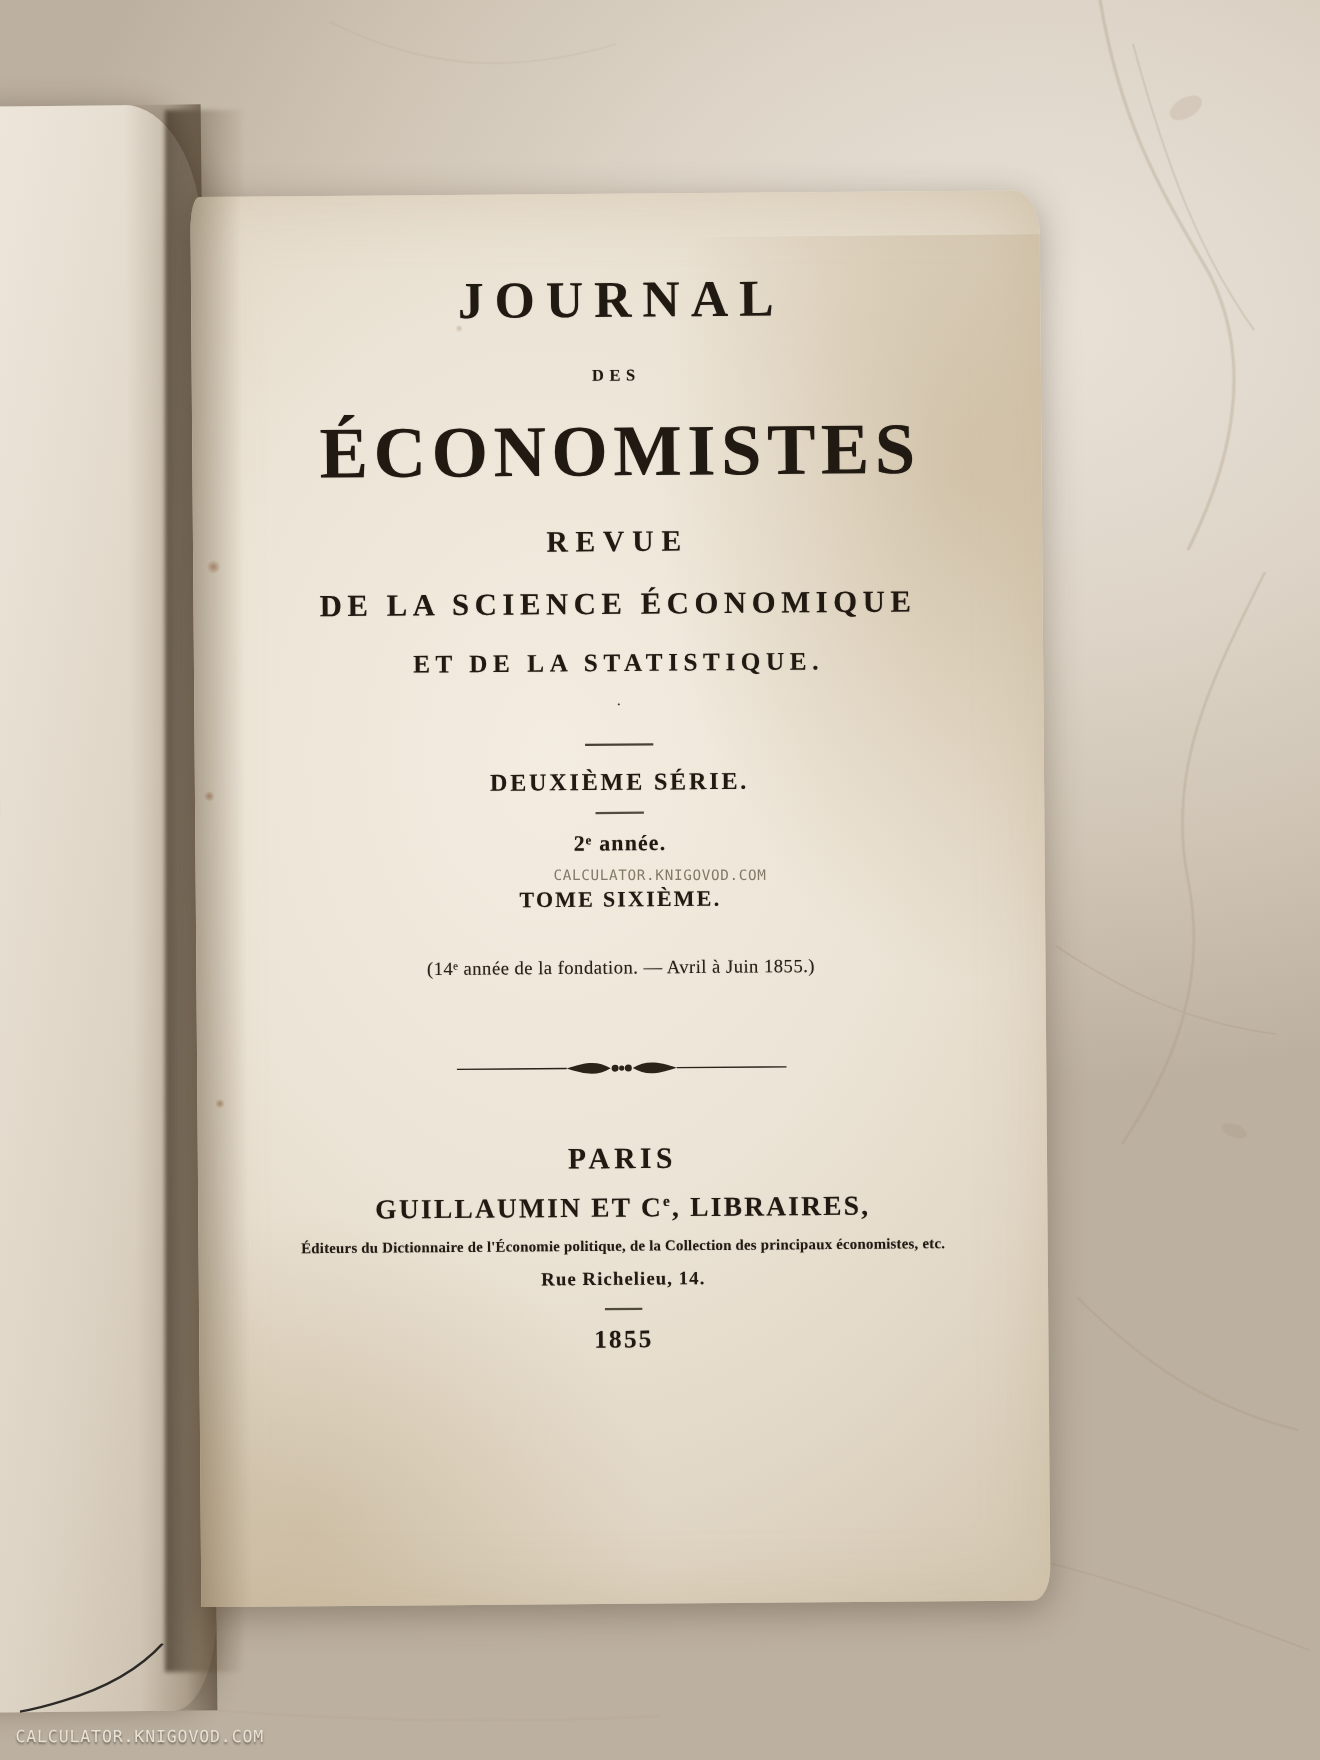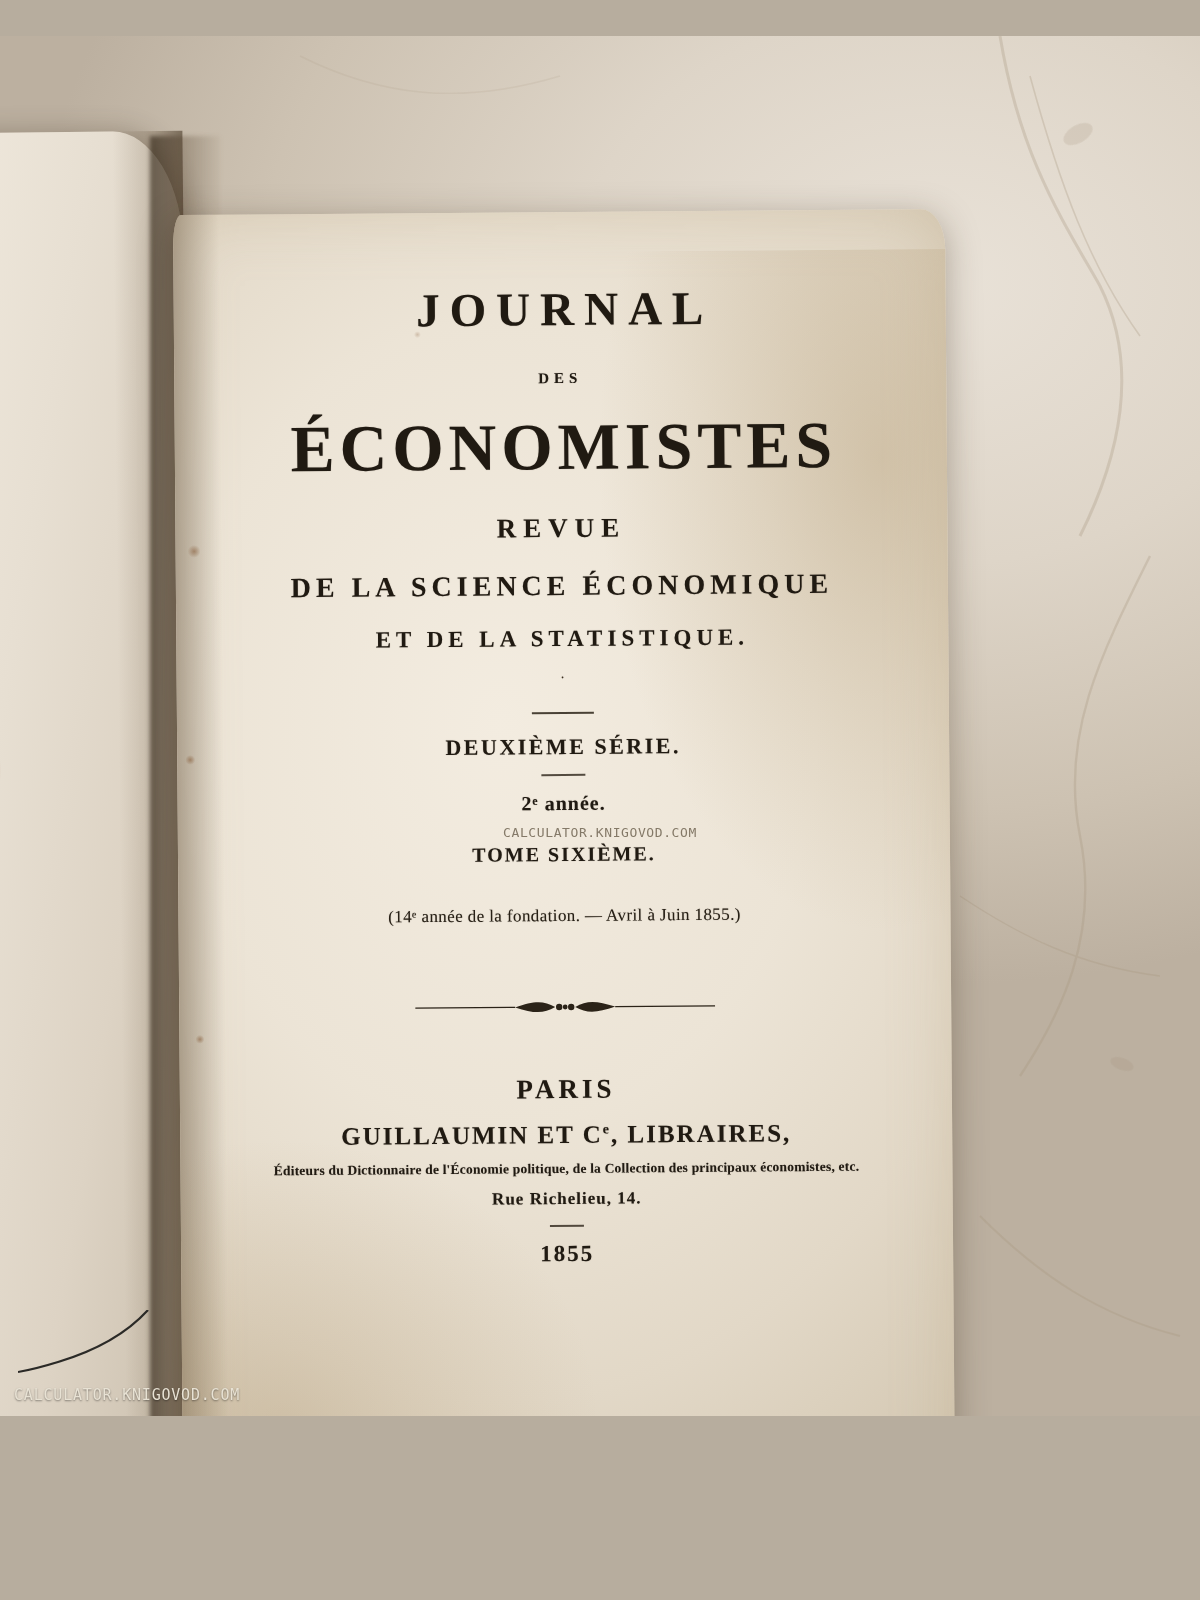--- a/index.html
+++ b/index.html
@@ -11,26 +11,25 @@
     height: 1600px;
     overflow: hidden;
     font-family: "Liberation Serif", serif;
     background: #b7ad9e;
   }
 
   
   .scene {
     position: relative;
     width: 1200px;
-    height: 1380px;
+    height: 1600px;
     overflow: hidden;
     background:
       radial-gradient(ellipse 900px 700px at 78% 18%, #e9e2d8 0%, #ded5c8 40%, #cdc2b2 75%, #bcb0a0 100%),
       linear-gradient(135deg, #e3dbd0 0%, #d6cdc0 35%, #c8bdae 70%, #bcb2a3 100%);
-    margin-top: 36px;
   }
 
   
   .marble {
     position: absolute;
     inset: 0;
     pointer-events: none;
     opacity: 0.55;
   }
 

